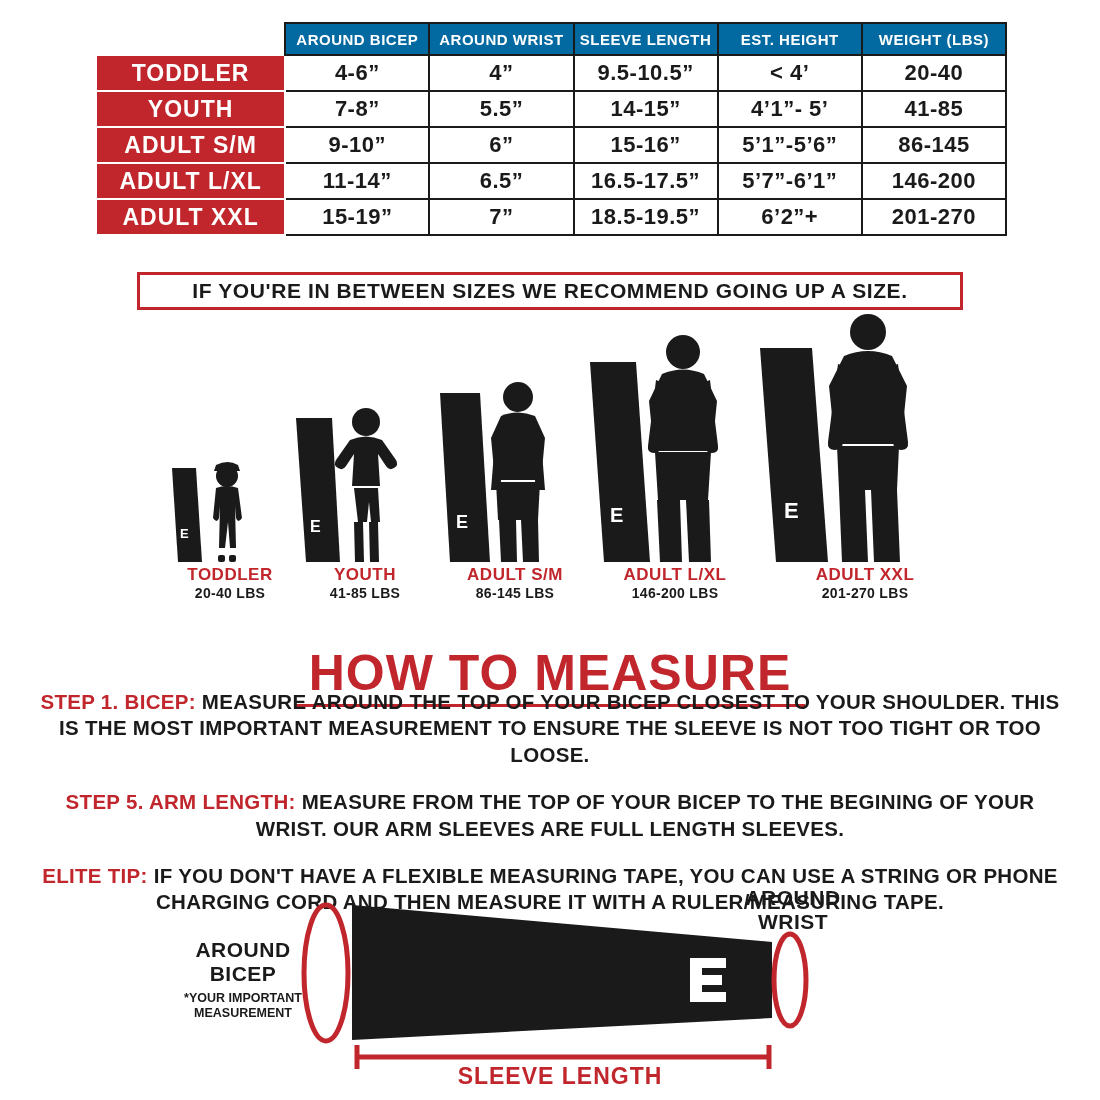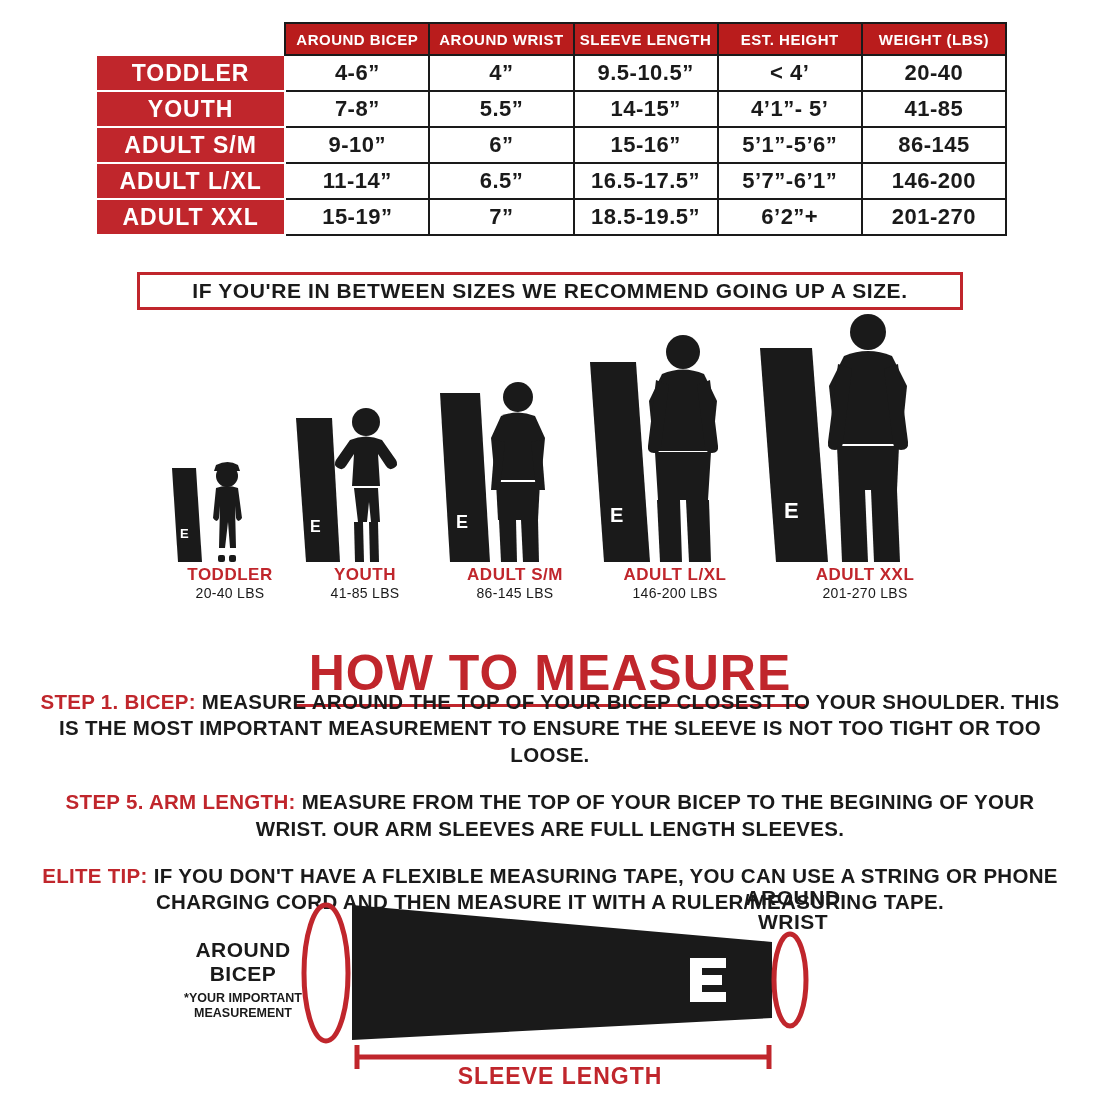--- a/index.html
+++ b/index.html
@@ -22,21 +22,21 @@
     table-layout: fixed;
   }
   .size-table th, .size-table td {
     border: 2px solid #1a1a1a;
     text-align: center;
     vertical-align: middle;
     font-weight: bold;
     letter-spacing: 0.5px;
   }
   .size-table thead th {
-    background: #b91c1c;
+    background: #0369a1;
     color: #ffffff;
     font-size: 15px;
     height: 32px;
     padding: 2px 2px;
   }
   .size-table thead th.corner {
     background: #ffffff;
     border: none;
   }
   .size-table tbody td.rowhead {
@@ -91,21 +91,21 @@
     line-height: 1.15;
   }
   .lab .n {
     display: block;
     color: #c0262c;
     font-size: 17px; font-weight: bold; letter-spacing: 0.5px;
   }
   .lab .w {
     display: block;
     color: #1a1a1a;
-    font-size: 14px; font-weight: normal; letter-spacing: 0.3px;
+    font-size: 14px; font-weight: bold; letter-spacing: 0.3px;
   }
 
   
   .htm {
     position: absolute;
     left: 0; top: 608px; width: 1100px;
     text-align: center;
     font-size: 50px; font-weight: bold;
     letter-spacing: 1px;
     color: #c0262c;

